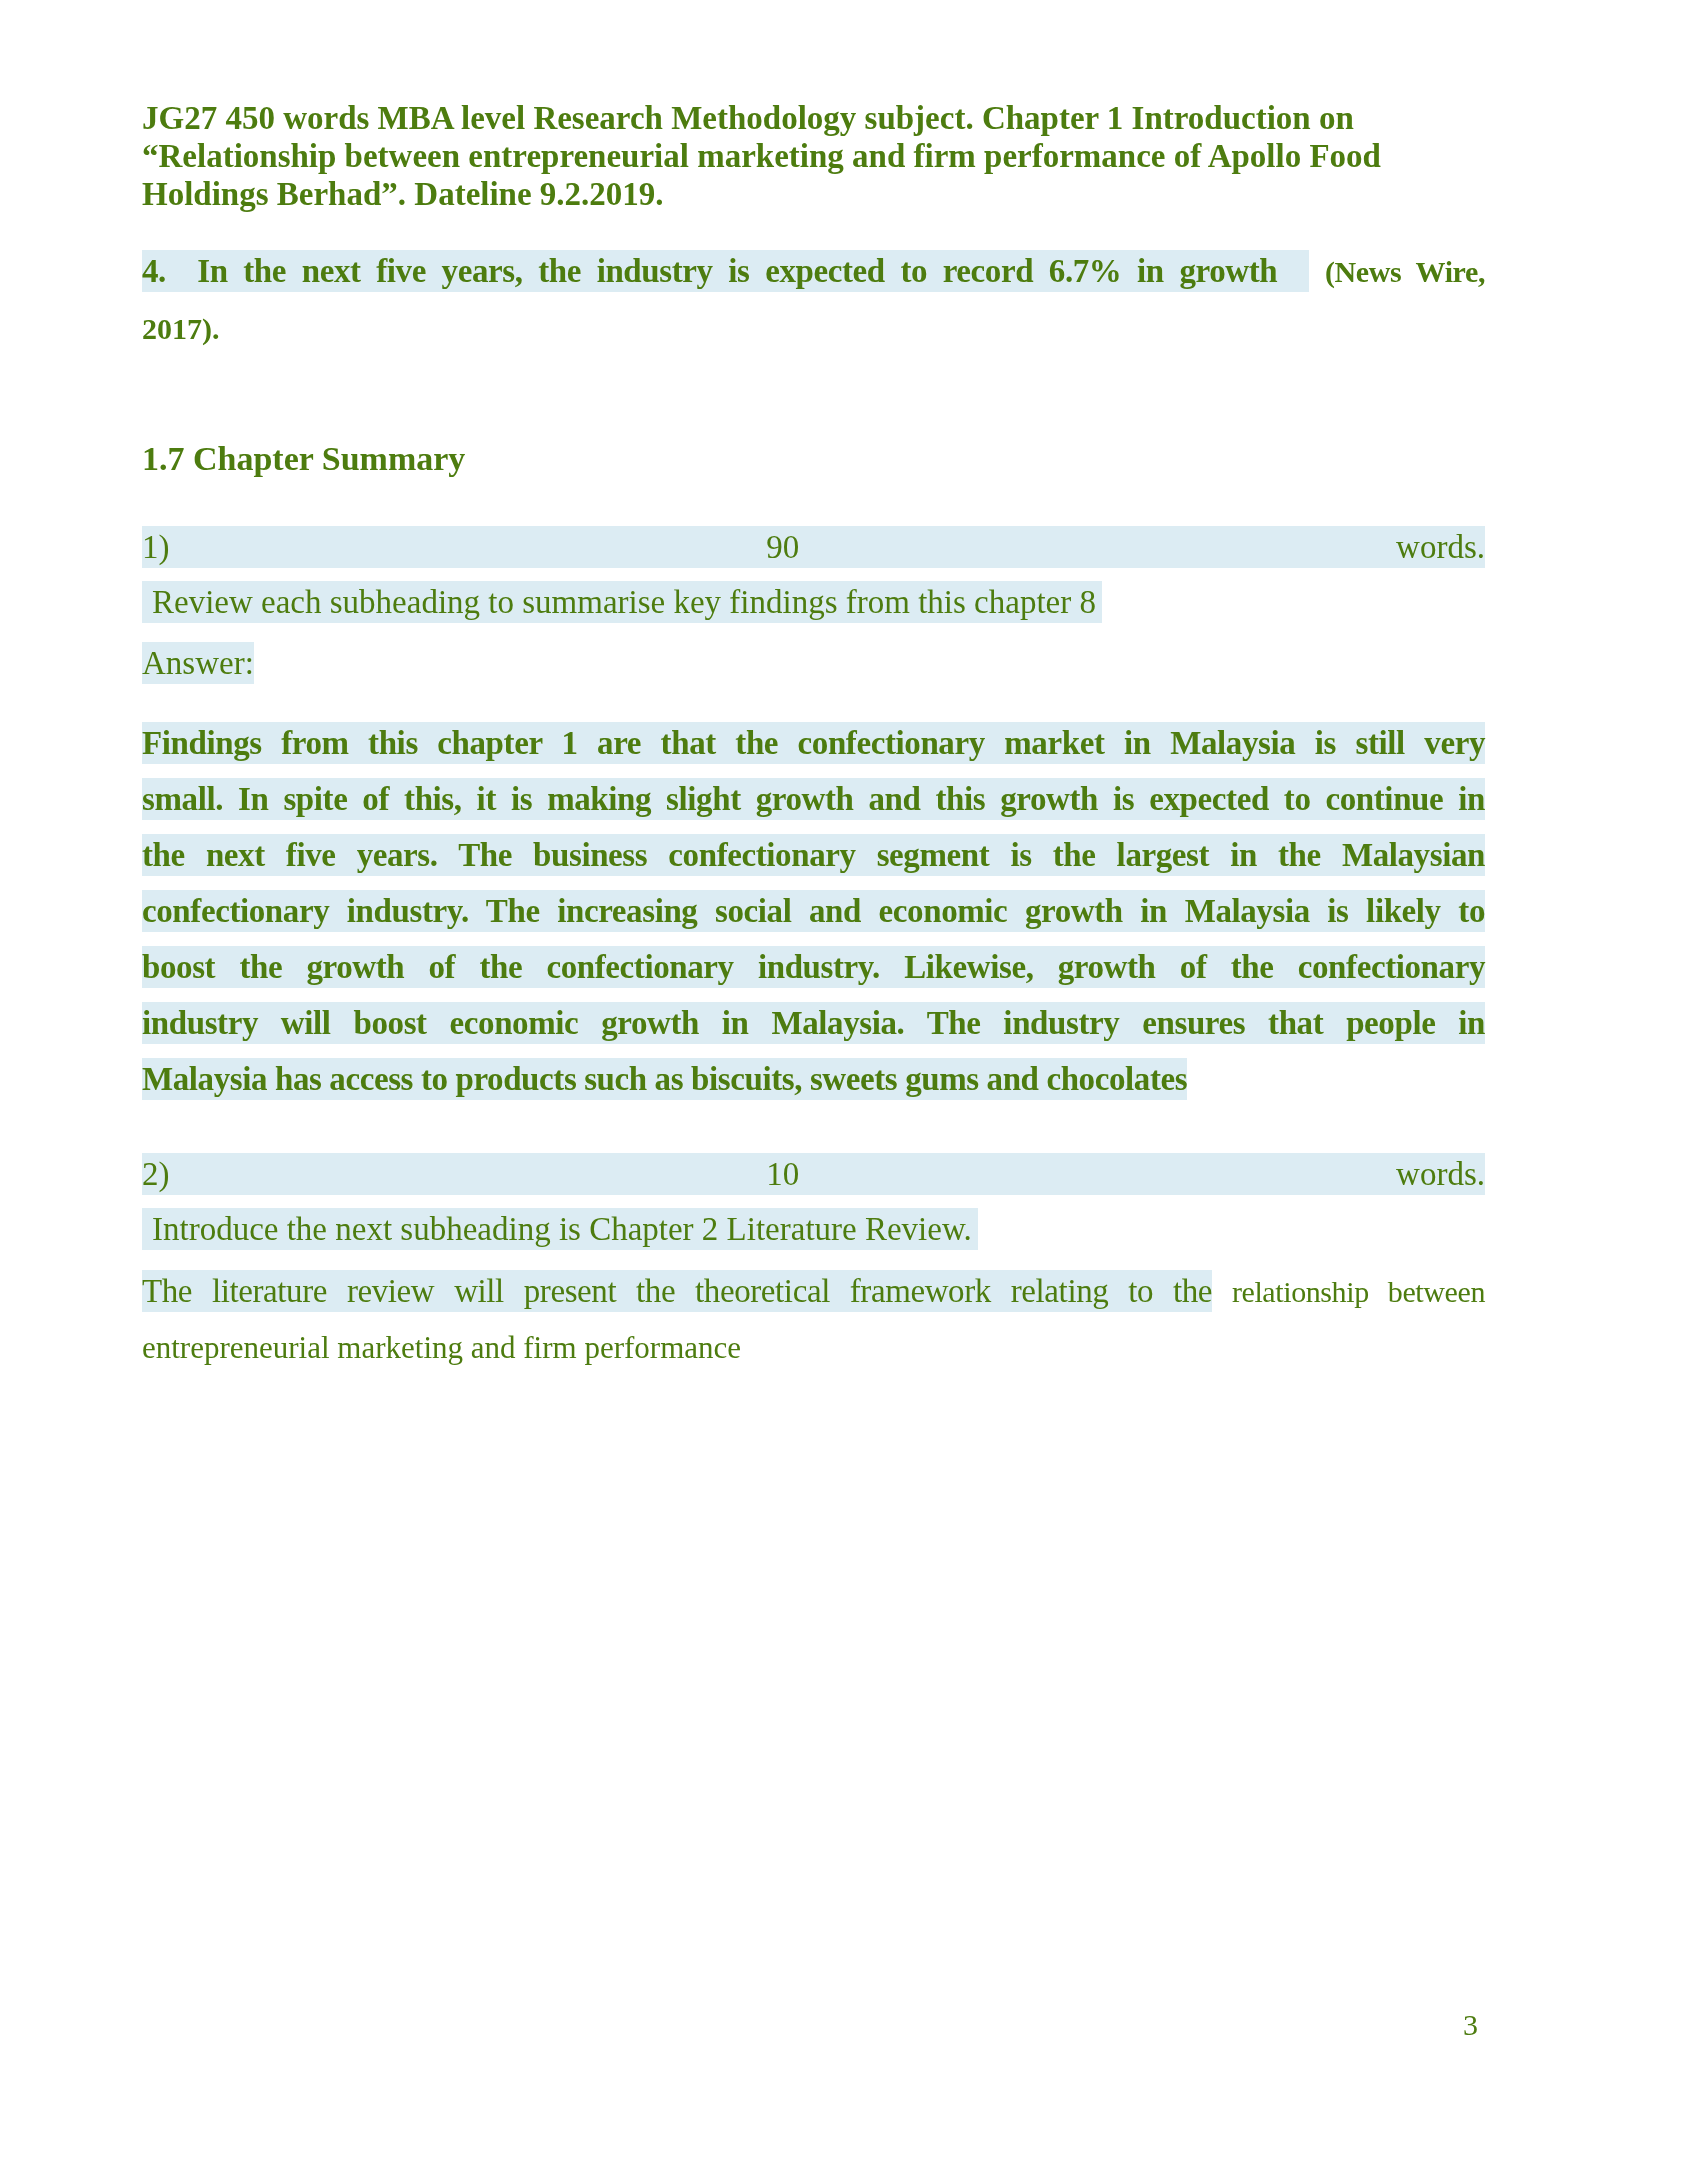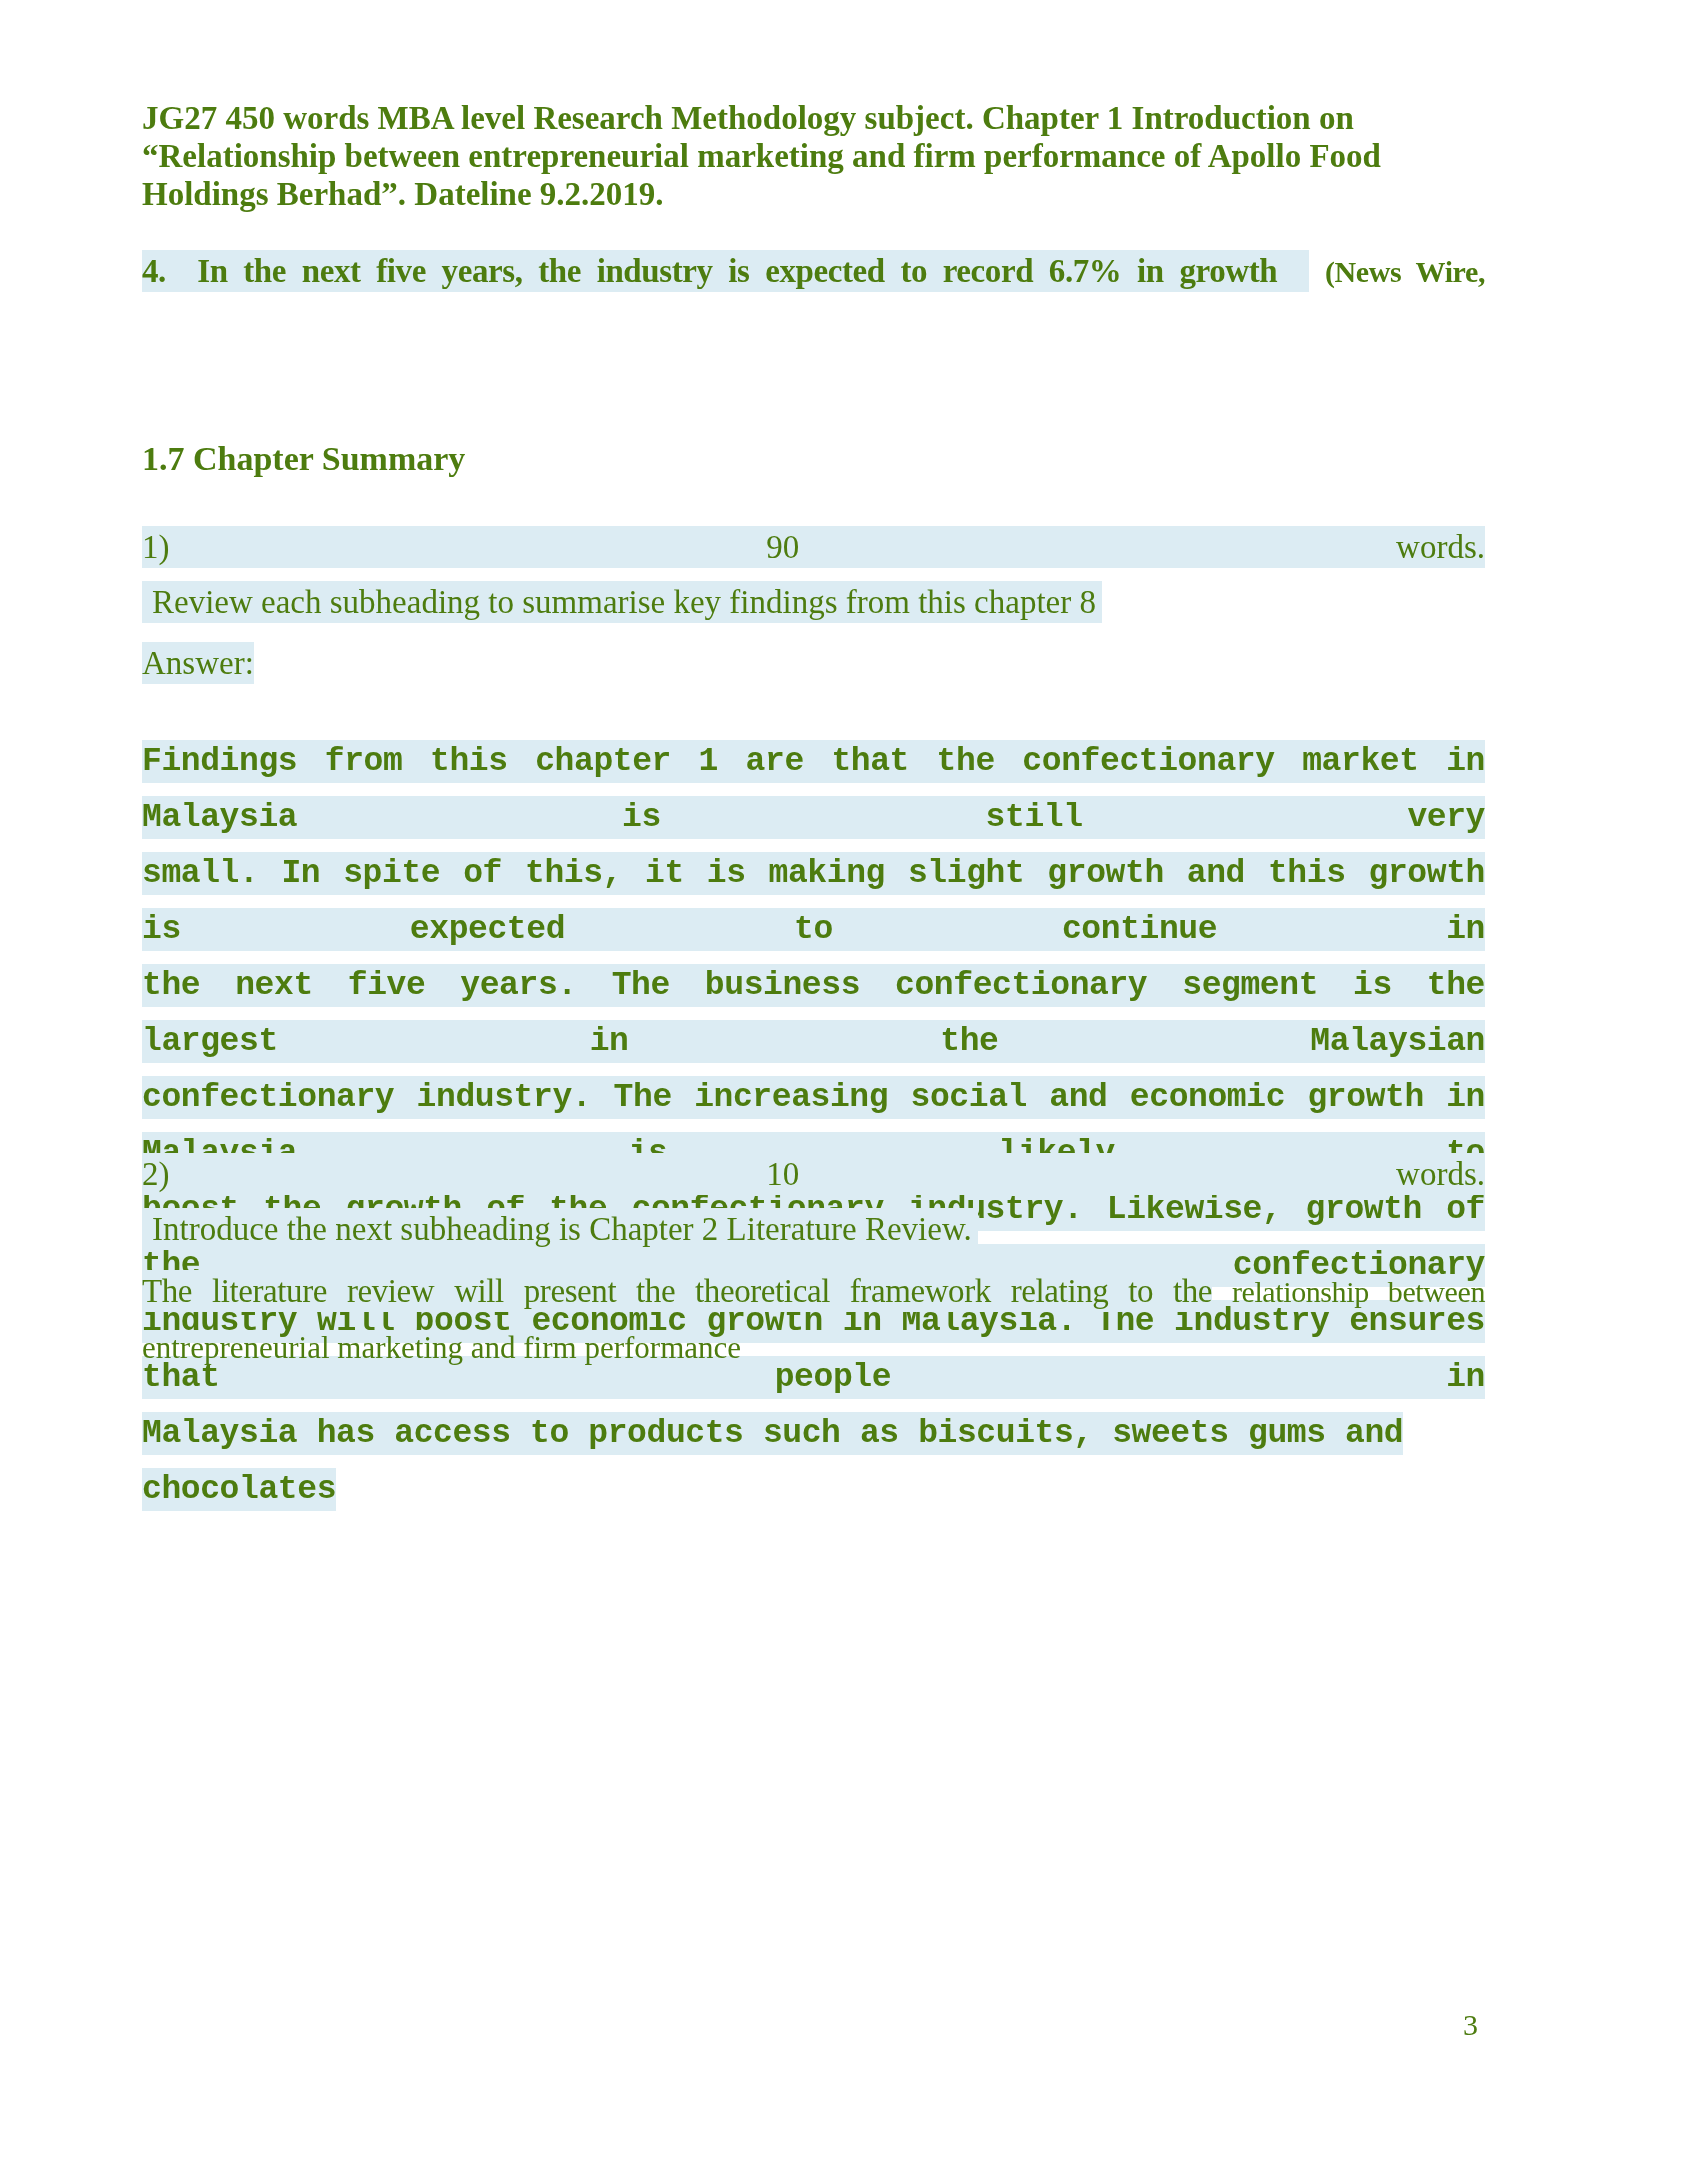--- a/index.html
+++ b/index.html
@@ -90,39 +90,40 @@
 <div class="page">
 
   <div class="block" style="top:99px;">
     <div class="headerline">JG27 450 words MBA level Research Methodology subject. Chapter 1 Introduction on</div>
     <div class="headerline">“Relationship between entrepreneurial marketing and firm performance of Apollo Food</div>
     <div class="headerline">Holdings Berhad”. Dateline 9.2.2019.</div>
   </div>
 
   <div class="block" style="top:243px;">
     <div class="jline bold"><span class="hl hl4">4.&nbsp; In the next five years, the industry is expected to record 6.7% in growth</span> <span class="cite">(News Wire,</span></div>
+    <div class="plainline" style="line-height:57px;"><span class="cite">2017).</span></div>
   </div>
 
   <div class="block section-title" style="top:440px;">1.7 Chapter Summary</div>
 
   <div class="count-row" style="top:526px;">
     <span>1)</span>
     <span>90</span>
     <span>words.</span>
   </div>
 
   <div class="block prompt" style="top:584px;">
     <span class="hl" style="font-size:33px;">Review each subheading to summarise key findings from this chapter 8</span>
   </div>
 
   <div class="block" style="top:645px;">
     <span class="hl" style="font-size:33px;">Answer:</span>
   </div>
 
-  <div class="block" style="top:734px;font-family:Liberation Mono, monospace;">
+  <div class="block" style="top:715px;">
     <div class="ans-line"><span class="hl">Findings from this chapter 1 are that the confectionary market in Malaysia is still very</span></div>
     <div class="ans-line"><span class="hl">small. In spite of this, it is making slight growth and this growth is expected to continue in</span></div>
     <div class="ans-line"><span class="hl">the next five years. The business confectionary segment is the largest in the Malaysian</span></div>
     <div class="ans-line"><span class="hl">confectionary industry. The increasing social and economic growth in Malaysia is likely to</span></div>
     <div class="ans-line"><span class="hl">boost the growth of the confectionary industry. Likewise, growth of the confectionary</span></div>
     <div class="ans-line"><span class="hl">industry will boost economic growth in Malaysia. The industry ensures that people in</span></div>
     <div class="ans-line last"><span class="hl">Malaysia has access to products such as biscuits, sweets gums and chocolates</span></div>
   </div>
 
   <div class="count-row" style="top:1153px;">

